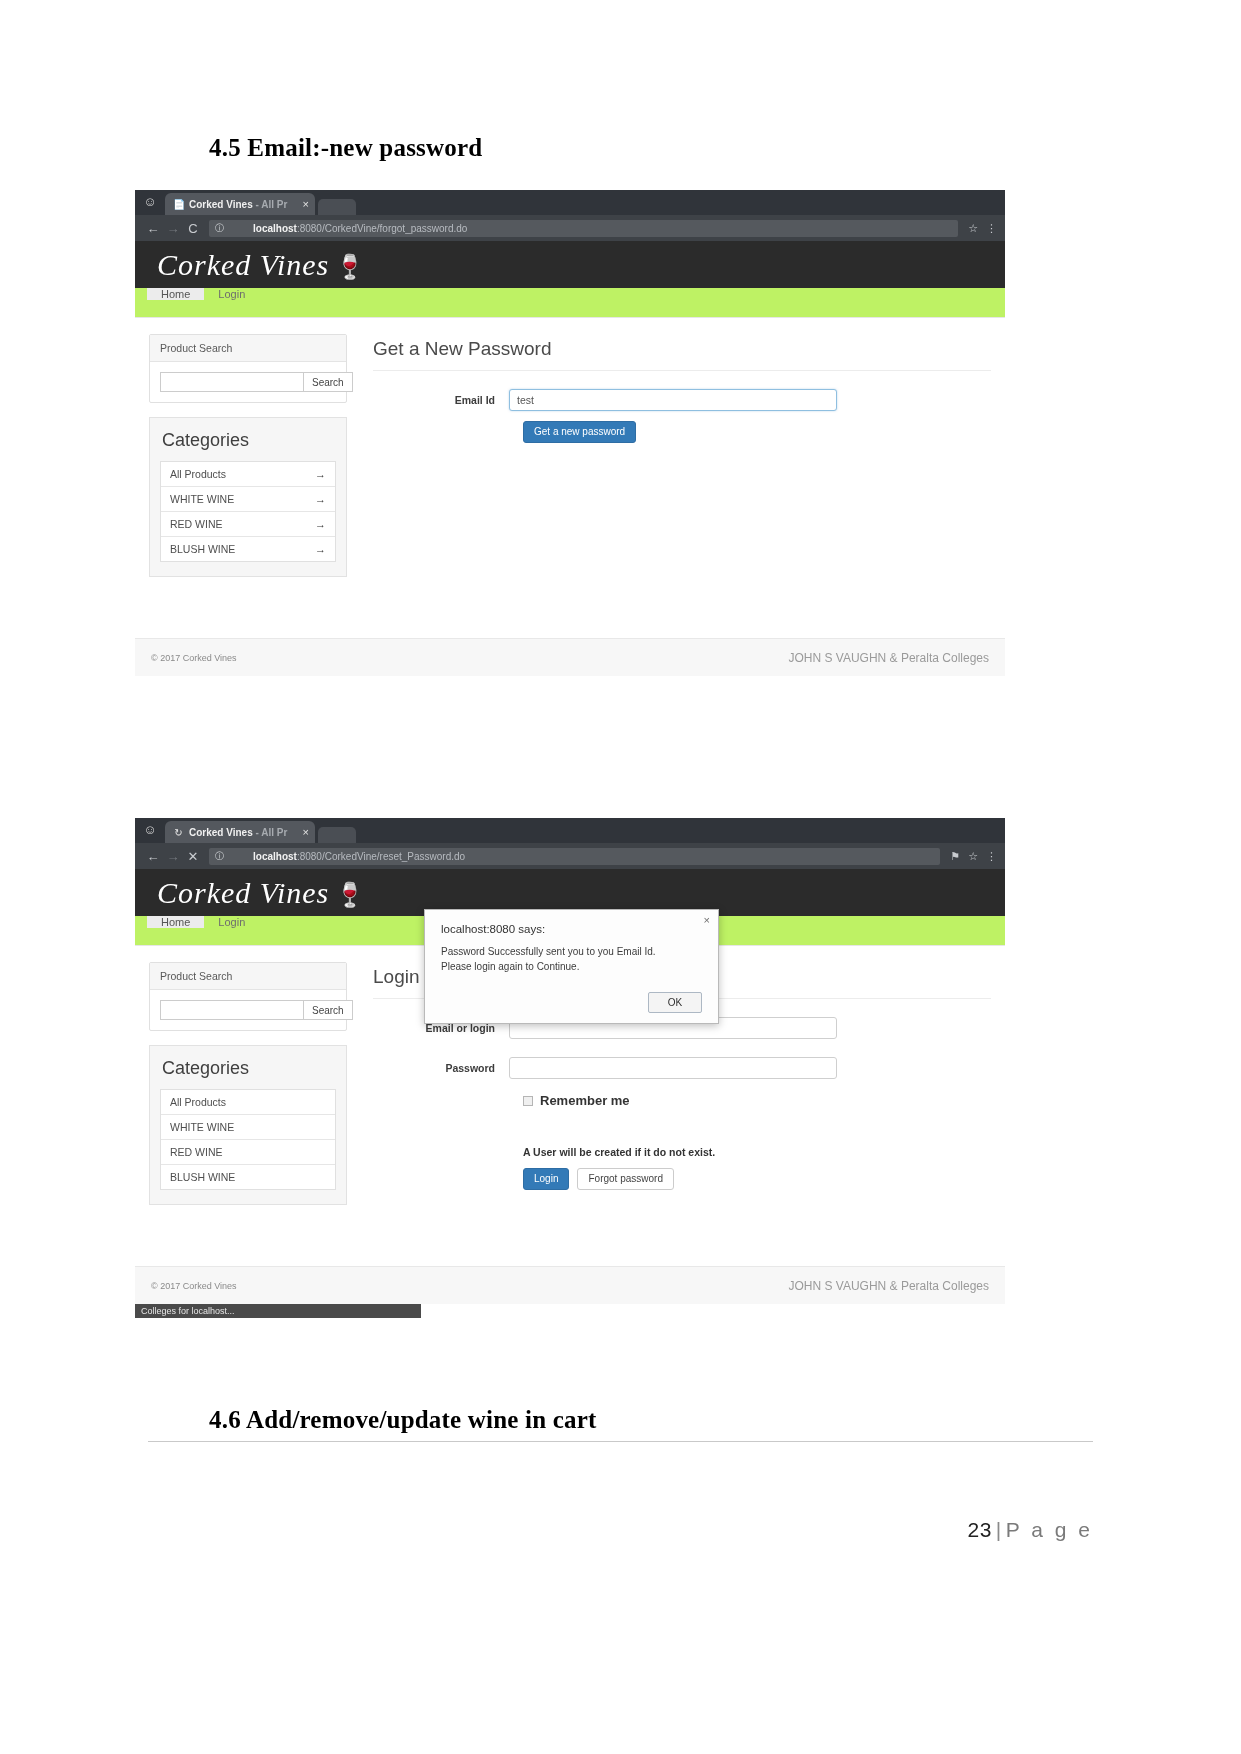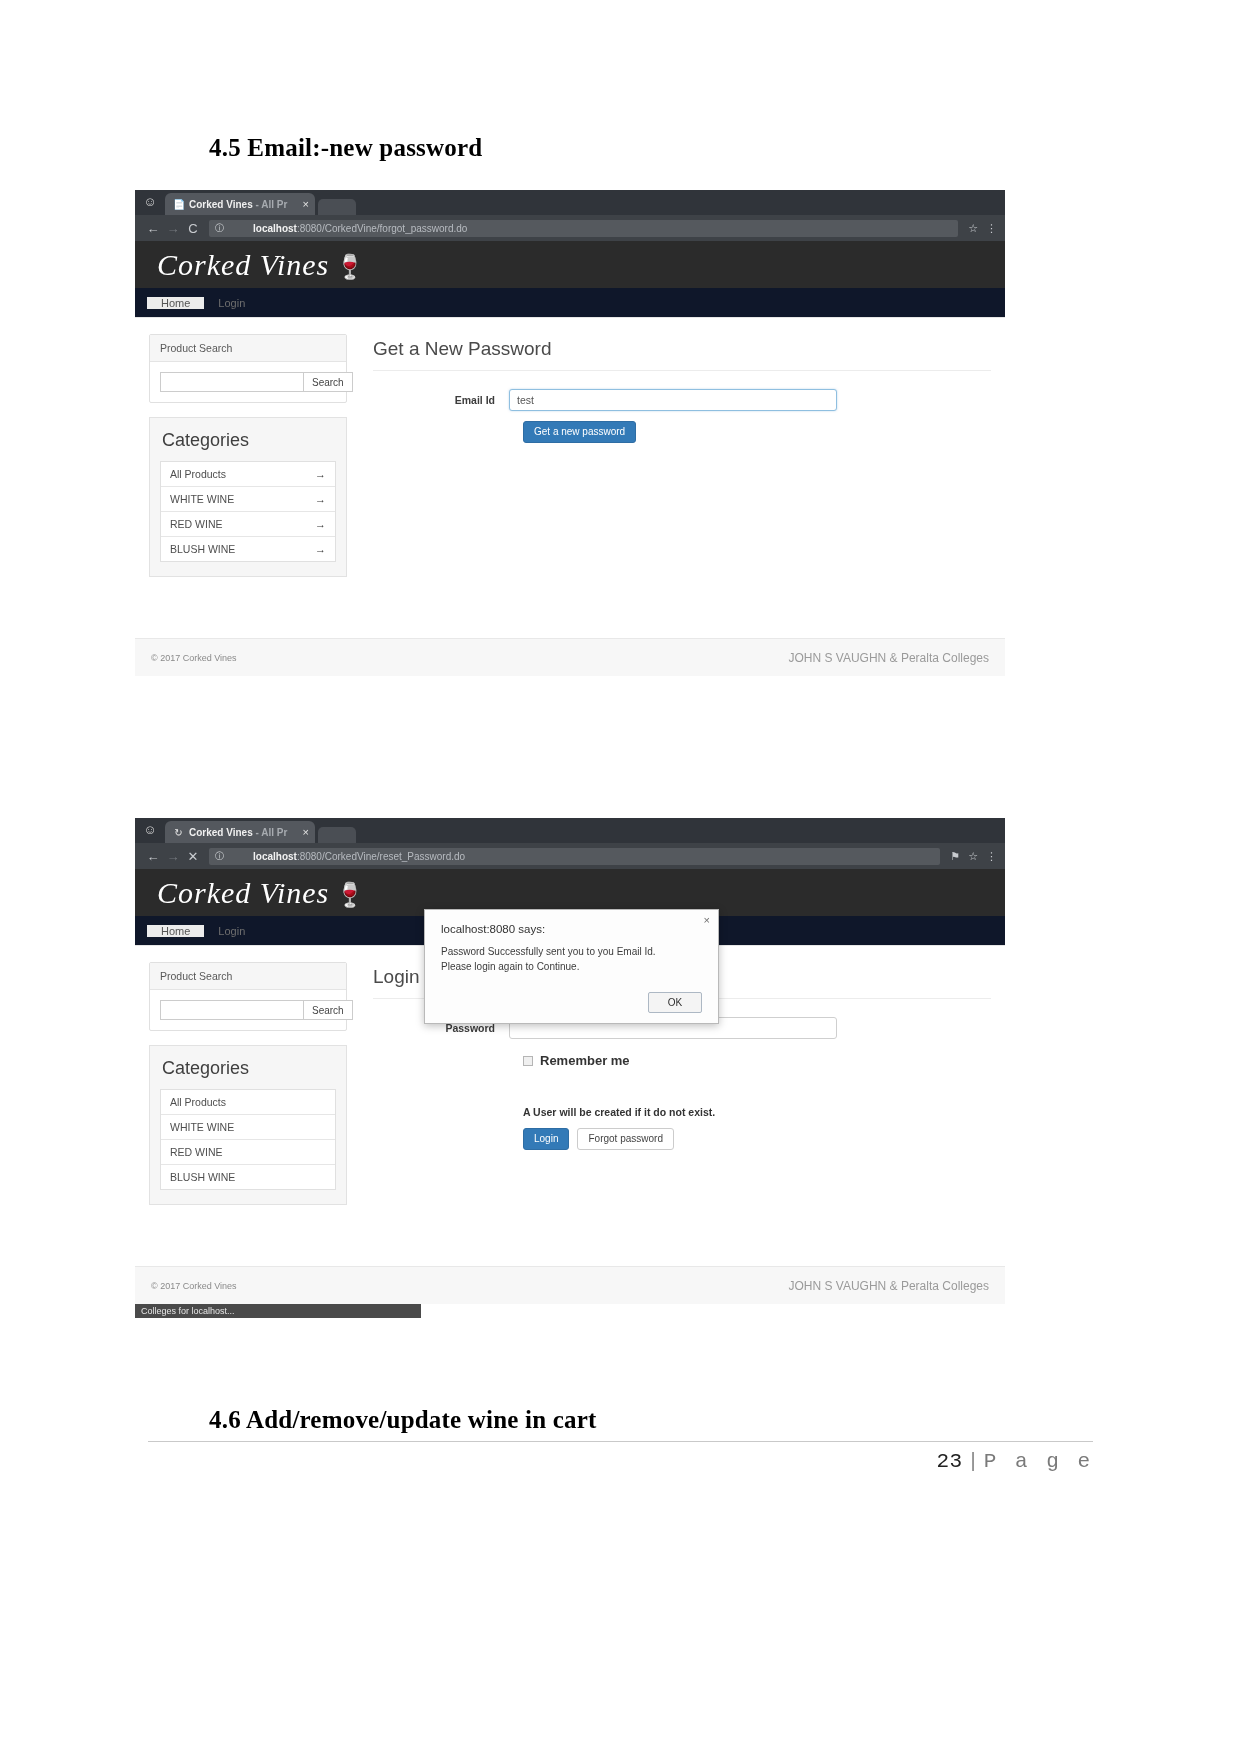--- a/index.html
+++ b/index.html
@@ -27,22 +27,22 @@
 
   
   .page-footer-rule {
     position: absolute;
     left: 148px; top: 1441px;
     width: 945px; height: 1px;
     background: #c9c9c9;
   }
   .page-number {
     position: absolute;
-    right: 148px; top: 1450px;
-    font-family: Liberation Mono, monospace;
+    right: 148px; top: 1518px;
+    font-family: Liberation Sans, sans-serif;
     font-size: 21px;
     color: #3a3a3a;
     letter-spacing: 0.5px;
   }
   .page-number .pg-num { color: #222; font-weight: normal; }
   .page-number .pg-sep { color: #8a8a8a; margin: 0 4px; }
   .page-number .pg-word { color: #7a7a7a; letter-spacing: 3px; }
 
   
   .browser {
@@ -182,25 +182,25 @@
   .brand-glass {
     margin-left: 6px;
     font-size: 24px;
     line-height: 1;
     color: #fff;
     transform: translateY(2px);
     display: inline-block;
   }
 
   .site-nav {
-    background: #0f172a;
+    background: #bef264;
     border-bottom: 1px solid #e6e6e6;
     height: 30px;
     display: flex;
-    align-items: center;
+    align-items: flex-start;
     padding-left: 12px;
   }
   .nav-item {
     display: flex; align-items: center;
     padding: 0 14px;
     font-size: 11px;
     color: #6e6e6e;
   }
   .nav-item.active { background: #ececec; color: #555; }
 
@@ -569,20 +569,24 @@
               <span>BLUSH WINE</span>
             </div>
           </div>
         </div>
       </div>
 
       <div class="content">
         <h1 class="content-title">Login</h1>
         <div class="content-rule"></div>
 
+        <div class="form-row">
+          <div class="form-label">Email or login</div>
+          <input class="form-input" type="text" value="" style="">
+        </div>
 
         <div class="form-row">
           <div class="form-label">Password</div>
           <input class="form-input" type="password" value="" style="">
         </div>
 
         <div class="checkbox-row">
           <span class="fake-check"></span>
           <span class="checkbox-label">Remember me</span>
         </div>

